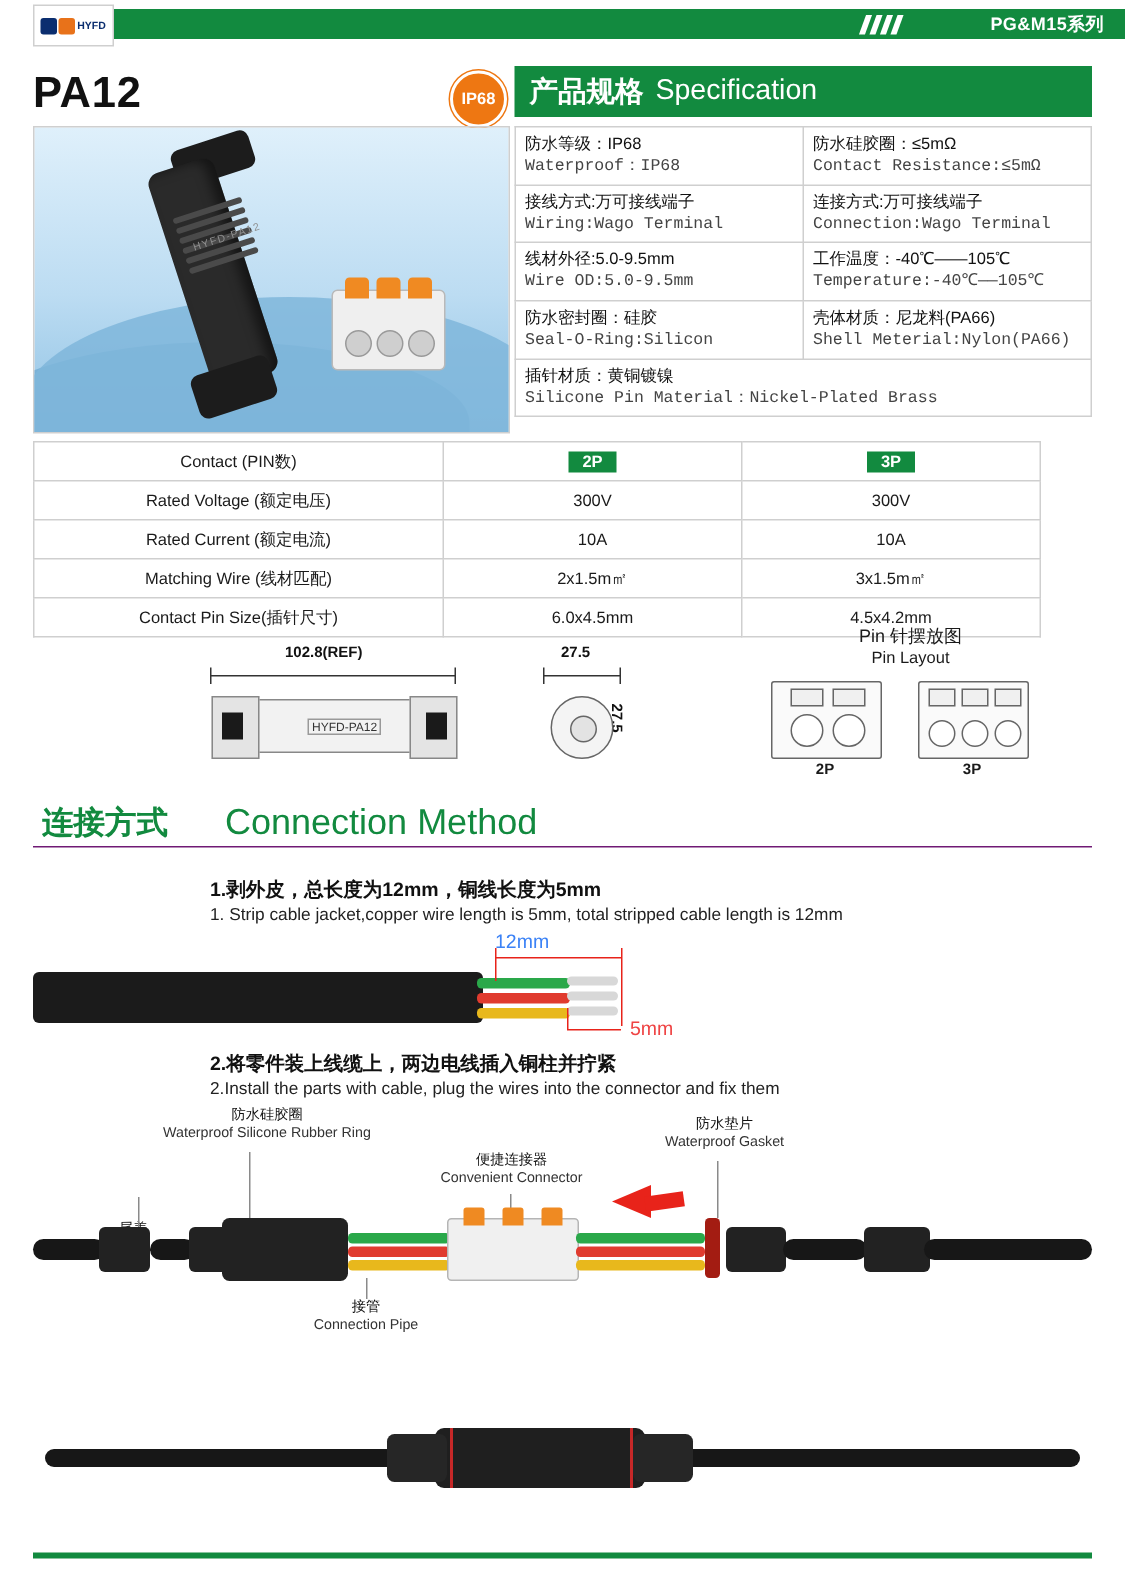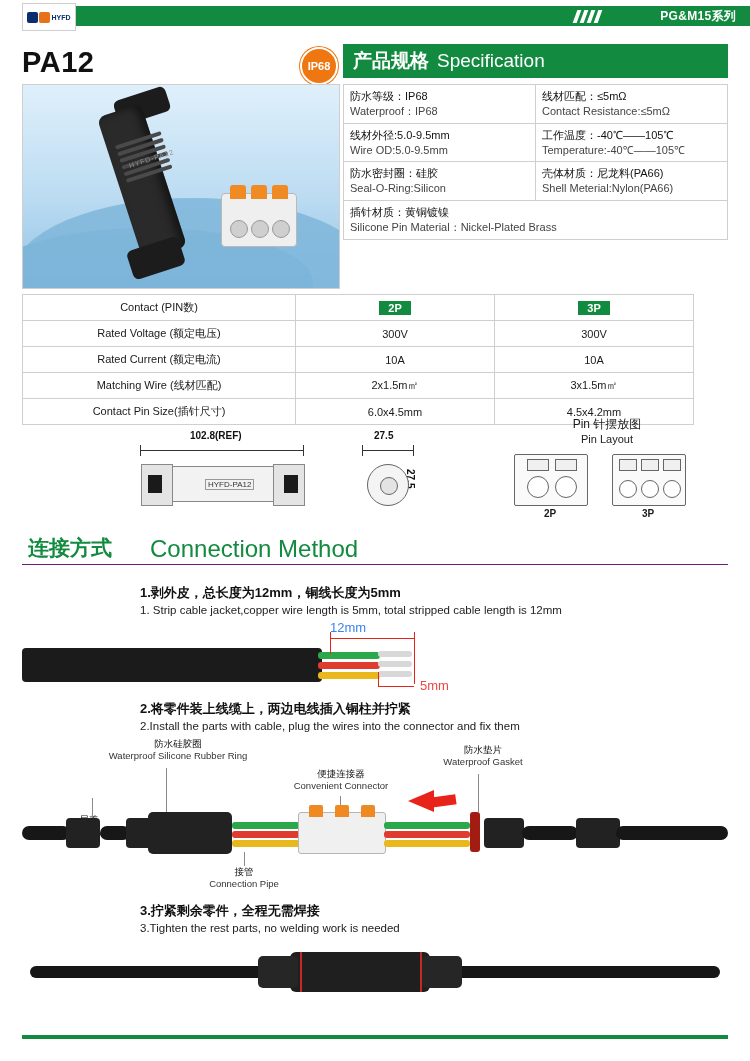--- a/index.html
+++ b/index.html
@@ -57,21 +57,21 @@
   .conn-rings i{display:block;height:4px;background:#4a4a4a;margin-bottom:3px;border-radius:2px;}
   .term{position:absolute;left:198px;top:108px;width:74px;height:52px;background:#efefef;border:1px solid #b9b9b9;border-radius:4px;}
   .term .lev{position:absolute;top:-9px;width:16px;height:14px;background:#f08a22;border-radius:3px 3px 0 0;}
   .term .hole{position:absolute;bottom:8px;width:16px;height:16px;border-radius:50%;background:#cfcfcf;border:1px solid #9a9a9a;}
   .logo-side{position:absolute;left:105px;top:70px;transform:rotate(-18deg);color:#8f8f8f;font-size:7px;letter-spacing:1px;}
 
   
   .spec-tbl{position:absolute;left:343px;top:84px;width:385px;border-collapse:collapse;font-size:11px;}
   .spec-tbl td{border:1px solid #cfcfcf;padding:4px 6px;vertical-align:top;width:50%;line-height:1.35;}
   .spec-tbl .cn{display:block;color:#111;}
-  .spec-tbl .en{display:block;color:#444;}
+  .spec-tbl .en{display:block;color:#444;font-family:Liberation Mono, monospace;}
   .spec-tbl td.wide{width:100%;}
 
   
   .rate-tbl{position:absolute;left:22px;top:294px;width:672px;border-collapse:collapse;font-size:11px;}
   .rate-tbl td{border:1px solid #cfcfcf;padding:5px 4px;text-align:center;}
   .rate-tbl td.lab{width:264px;}
   .pin-badge{display:inline-block;background:#128a3f;color:#fff;font-weight:bold;padding:1px 9px;font-size:11px;}
 
   
   .dims{position:absolute;left:22px;top:424px;width:706px;height:110px;}
@@ -186,22 +186,32 @@
   </div>
 
   <table class="spec-tbl">
     <tbody>
         <tr>
       <td>
         <span class="cn">防水等级：IP68</span>
         <span class="en">Waterproof：IP68</span>
       </td>
       <td>
-        <span class="cn">线材匹配：≤5mΩ</span>
+        <span class="cn">防水硅胶圈：≤5mΩ</span>
         <span class="en">Contact Resistance:≤5mΩ</span>
+      </td>
+    </tr>
+    <tr>
+      <td>
+        <span class="cn">接线方式:万可接线端子</span>
+        <span class="en">Wiring:Wago Terminal</span>
+      </td>
+      <td>
+        <span class="cn">连接方式:万可接线端子</span>
+        <span class="en">Connection:Wago Terminal</span>
       </td>
     </tr>
     <tr>
       <td>
         <span class="cn">线材外径:5.0-9.5mm</span>
         <span class="en">Wire OD:5.0-9.5mm</span>
       </td>
       <td>
         <span class="cn">工作温度：-40℃——105℃</span>
         <span class="en">Temperature:-40℃——105℃</span>
@@ -384,24 +394,20 @@
     <span class="w-r" style="left:384px;top:840px;width:86px;background:#e8b81c;"></span>
     <div class="arrow-red"></div>
     <div class="arrow-tail"></div>
     <div class="gasket"></div>
     <div class="nut" style="left:484px;width:40px;"></div>
     <div class="cable2" style="left:522px;width:56px;"></div>
     <div class="nut" style="left:576px;width:44px;"></div>
     <div class="cable2" style="left:616px;width:112px;"></div>
   </div>
 
-  <div class="step" style="top:902px;">
-    <span class="cn">3.拧紧剩余零件，全程无需焊接</span>
-    <span class="en">3.Tighten the rest parts, no welding work is needed</span>
-  </div>
 
   <div>
     <div class="cable3"></div>
     <div class="body3"></div>
     <div class="nut3" style="left:258px;width:40px;"></div>
     <div class="nut3" style="left:422px;width:40px;"></div>
     <div class="redmark" style="left:300px;"></div>
     <div class="redmark" style="left:420px;"></div>
   </div>
 

